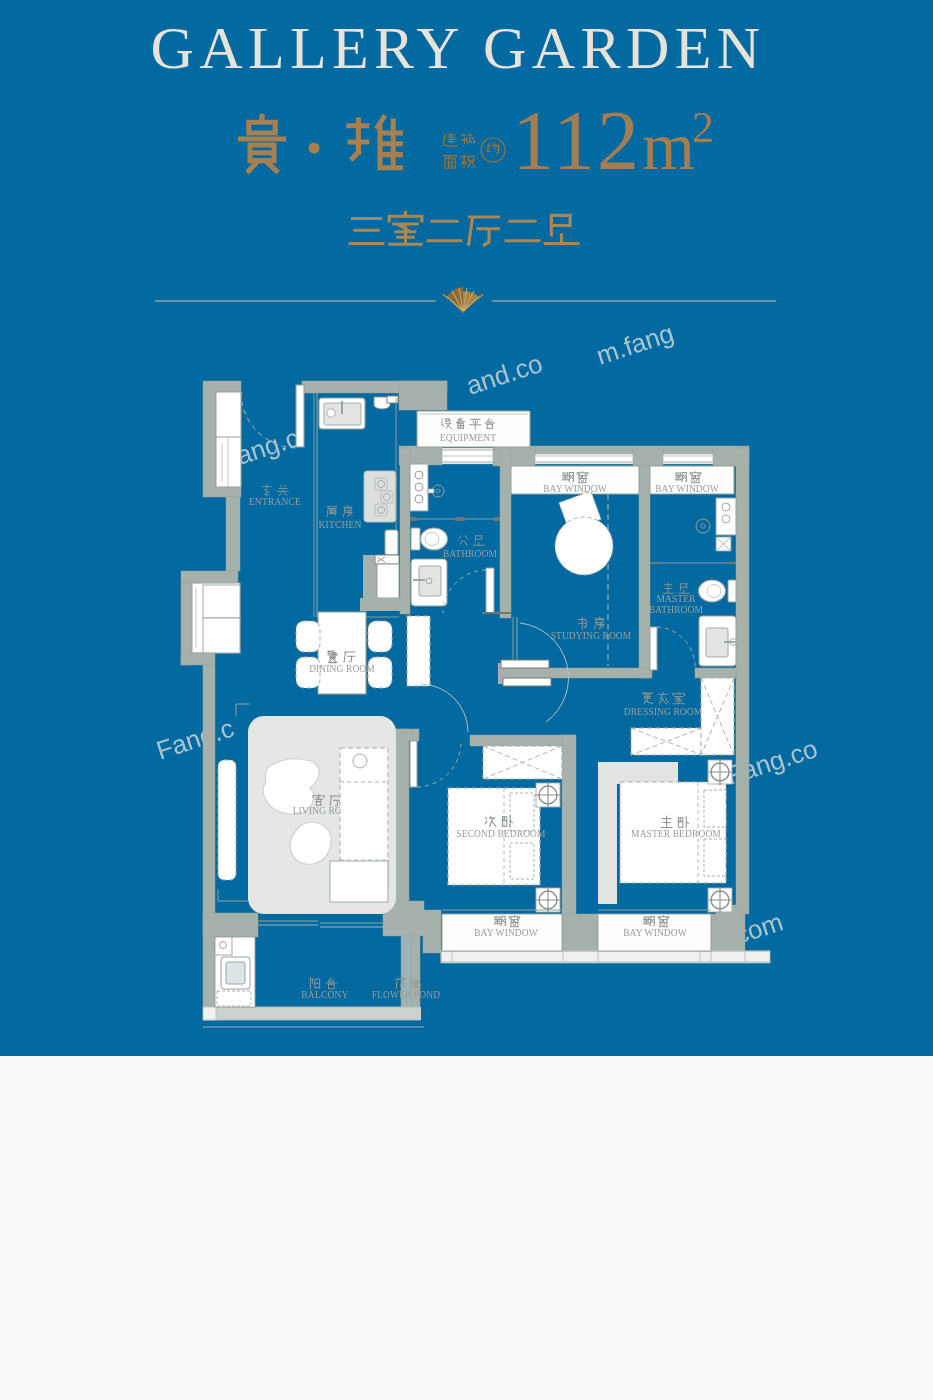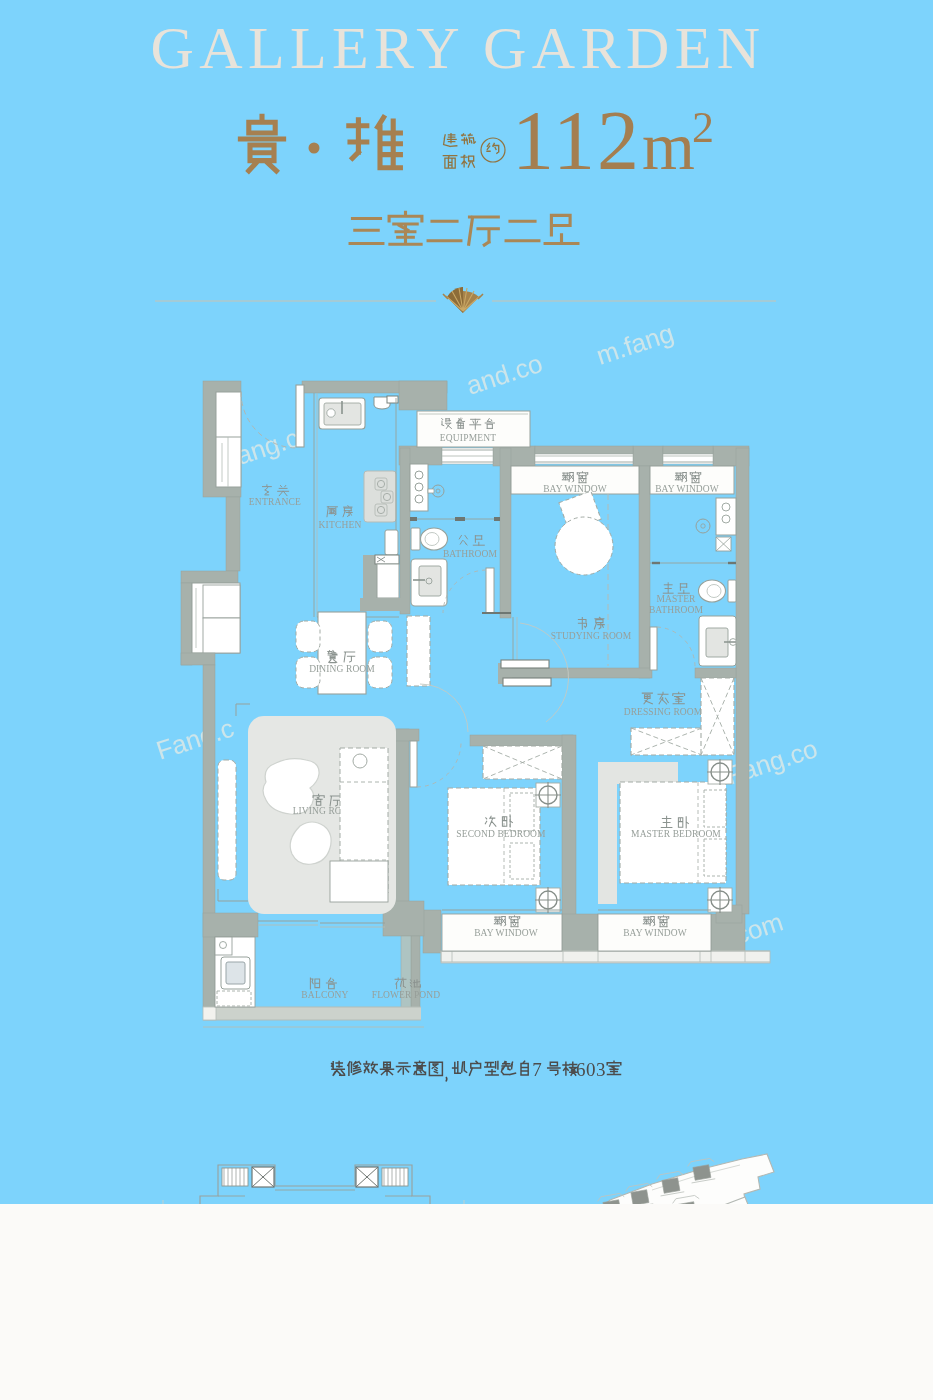--- a/index.html
+++ b/index.html
@@ -1,14 +1,14 @@
 <!DOCTYPE html>
 <html><head><meta charset="utf-8"><style>
 html,body{margin:0;padding:0;background:#fbfaf8;}
-#page{position:relative;width:933px;height:1204px;background:#7dd3fc;overflow:hidden;}
+#page{position:relative;width:933px;height:1056px;background:#0369a1;overflow:hidden;}
 </style></head><body>
 <div id="page">
 <svg width="933" height="1400" viewBox="0 0 933 1400">
 <text x="458" y="68" font-family="Liberation Serif" font-size="60" fill="#e8e3da" text-anchor="middle" font-weight="normal" letter-spacing="5.4">GALLERY GARDEN</text>
       <path d="M262.0 116.2L262.0 122.2M248.8 122.2L275.2 122.2M248.8 122.2L248.8 133.0M275.2 122.2L275.2 133.0M248.8 133.0L275.2 133.0M240.4 139.0L283.6 139.0M250.0 145.0L274.0 145.0M250.0 145.0L250.0 160.6M274.0 145.0L274.0 160.6M250.0 152.8L274.0 152.8M250.0 160.6L274.0 160.6M256.0 163.0L248.8 170.8M268.0 163.0L276.4 170.8" stroke="#a68050" stroke-width="5.10" fill="none" stroke-linecap="square"></path>
       <circle cx="314" cy="148" r="5.5" fill="#a68050"></circle>
       <path d="M348.8 125.8L366.8 125.8M358.4 119.8L358.4 152.2M350.0 142.0L366.8 142.0M358.4 152.2L352.4 158.2M383.6 117.4L377.6 127.0M380.0 127.0L380.0 167.8M393.2 121.0L393.2 167.8M380.0 133.0L400.4 133.0M380.0 143.8L400.4 143.8M380.0 154.6L400.4 154.6M380.0 167.8L400.4 167.8" stroke="#a68050" stroke-width="5.10" fill="none" stroke-linecap="square"></path>
       <path d="M451.0 133.6L451.0 142.9M448.4 134.9L454.8 134.9M448.4 137.2L454.8 137.2M447.5 139.4L456.1 139.4M448.4 141.6L454.8 141.6M445.2 134.9L444.3 138.4M444.6 137.8L443.6 144.5M443.6 144.5L450.0 146.4M450.0 146.4L456.8 145.8" stroke="#91733f" stroke-width="1.28" fill="none" stroke-linecap="square"></path>
       <path d="M463.5 134.0L462.2 135.9M461.6 135.2L465.4 135.2M470.2 134.0L468.9 135.9M468.3 135.2L472.1 135.2M464.4 137.8L464.4 143.6M461.9 140.0L467.3 140.0M466.4 138.1L467.6 143.9M469.6 137.8L469.6 142.3M468.9 137.8L473.4 137.8M473.4 137.8L474.0 143.2M474.0 143.2L475.3 142.0M471.2 140.7L471.8 142.9" stroke="#91733f" stroke-width="1.28" fill="none" stroke-linecap="square"></path>
       <path d="M443.3 155.6L456.8 155.6M449.4 155.6L448.4 157.8M444.9 158.2L455.2 158.2M444.9 158.2L444.9 168.1M455.2 158.2L455.2 168.1M444.9 168.1L455.2 168.1M448.4 158.2L448.4 168.1M452.0 158.2L452.0 168.1M448.4 162.3L452.0 162.3M448.4 165.2L452.0 165.2" stroke="#91733f" stroke-width="1.28" fill="none" stroke-linecap="square"></path>

